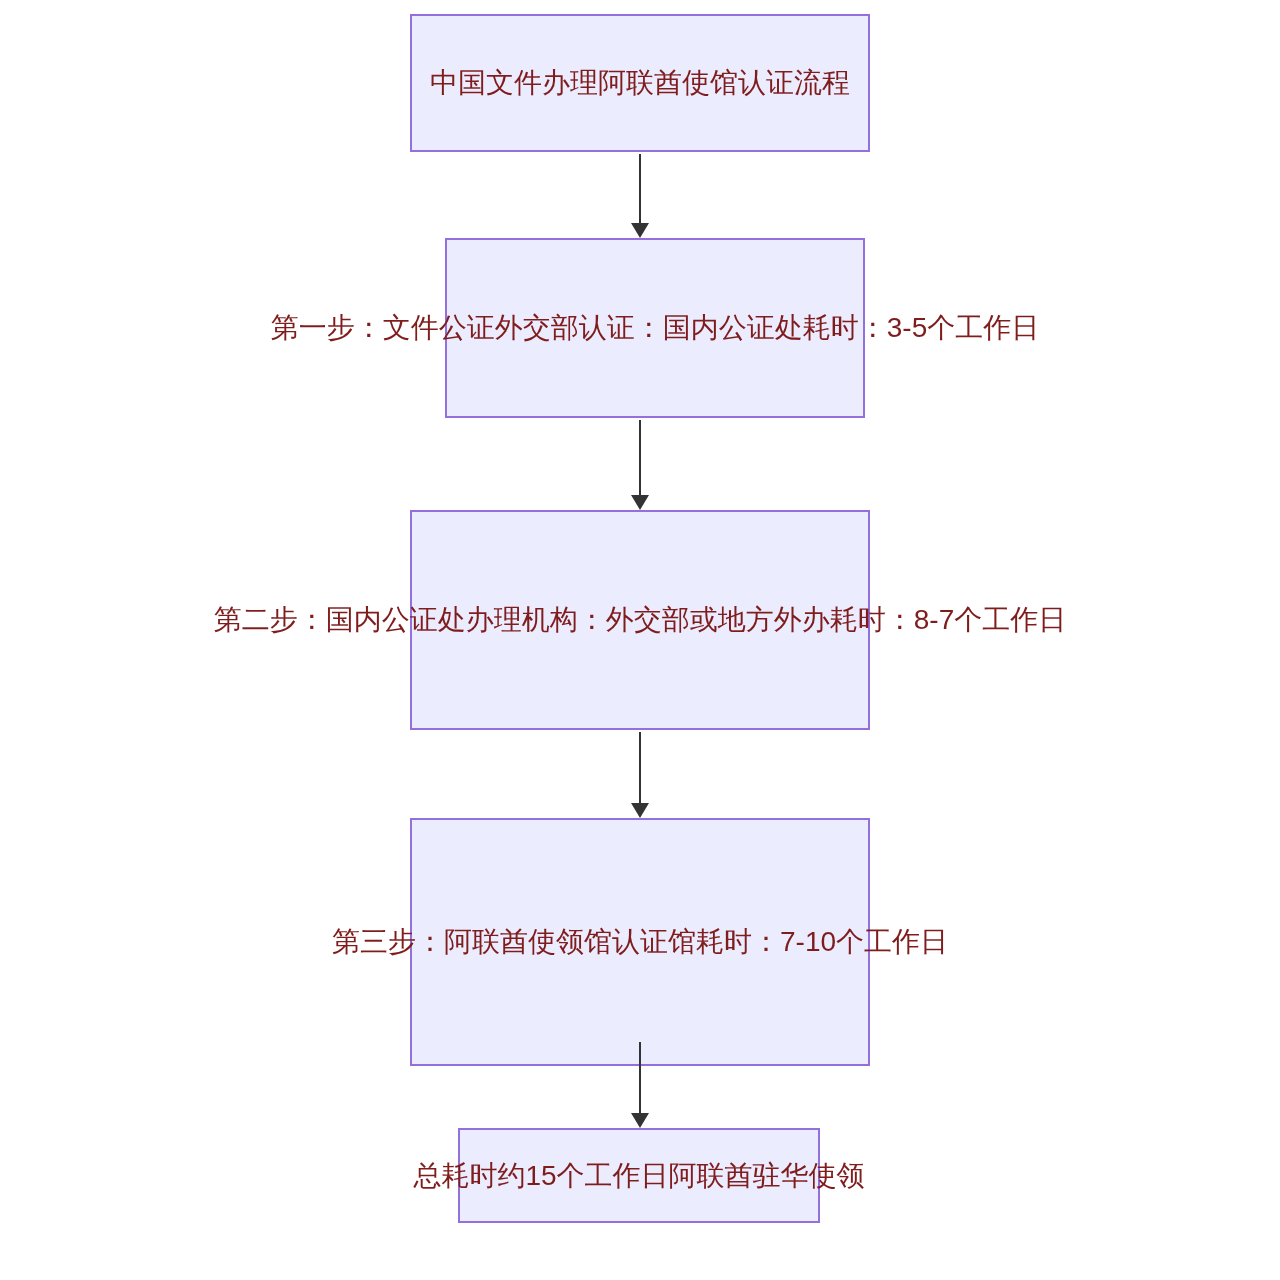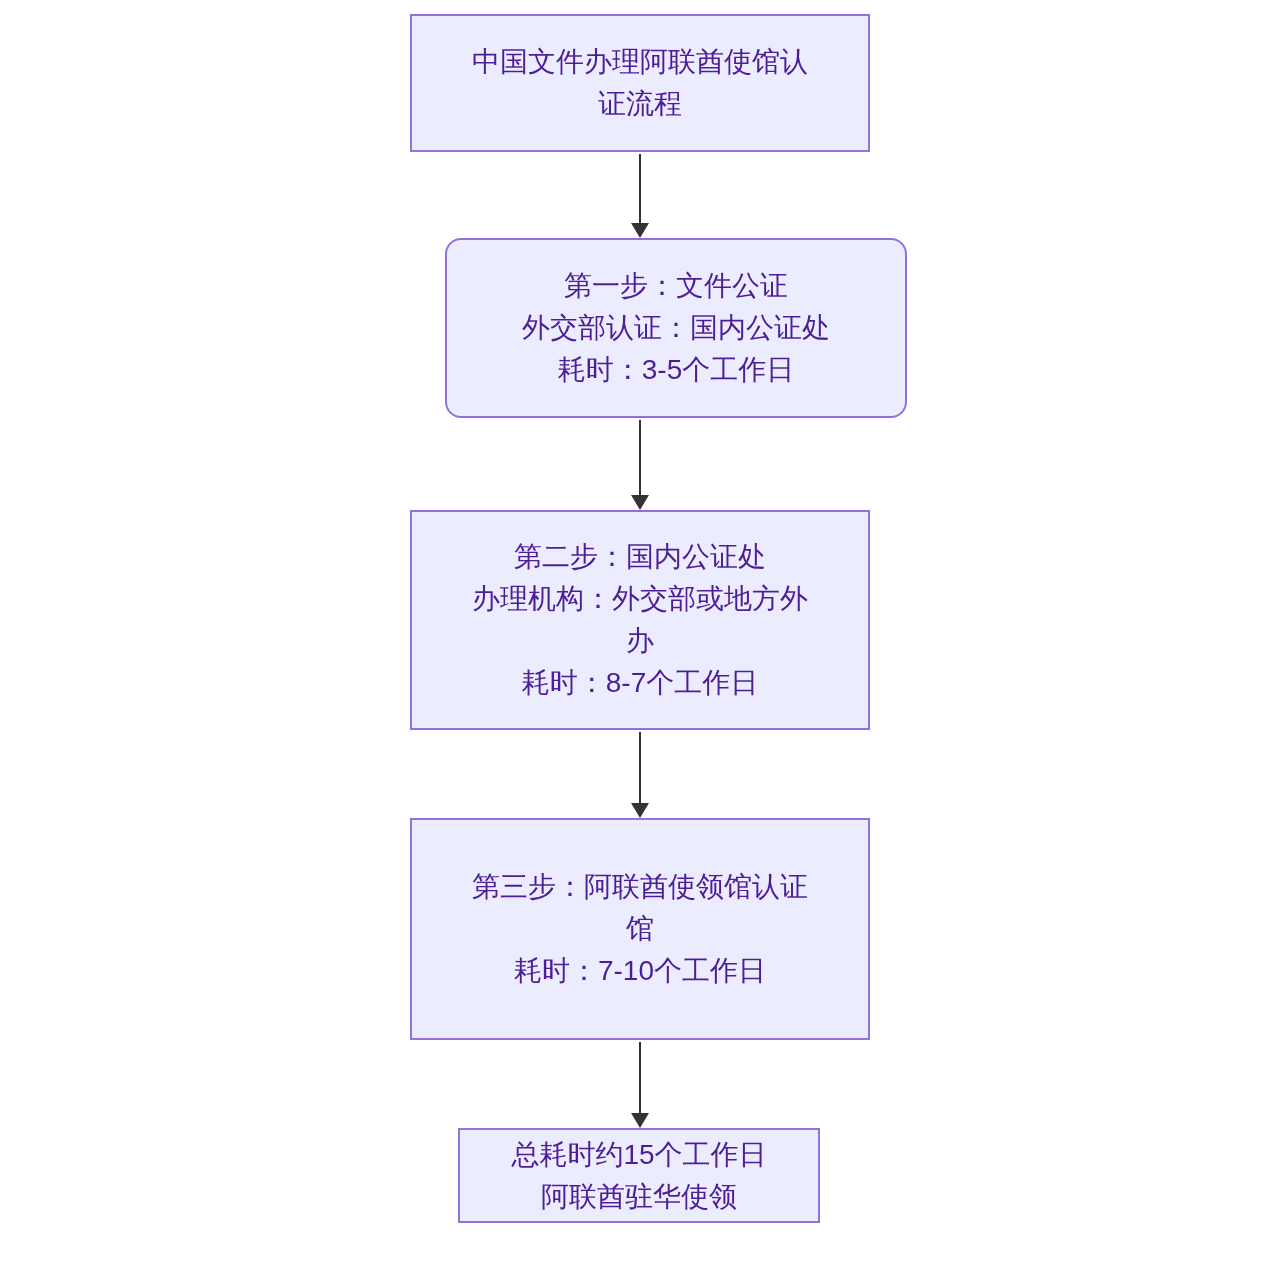--- a/index.html
+++ b/index.html
@@ -13,36 +13,36 @@
     width: 1280px;
     height: 1280px;
     background: #ffffff;
     overflow: hidden;
   }
   .node {
     position: absolute;
     box-sizing: border-box;
     background: #ececff;
     border: 2px solid #9370db;
-    color: #4c1d95;
+    color: #7f1d1d;
     font-size: 28px;
     line-height: 42px;
     display: flex;
-    flex-direction: column;
+    flex-direction: row;
     justify-content: center;
     align-items: center;
     text-align: center;
   }
   .node .line {
     white-space: nowrap;
   }
   .node-start { left: 410px; top: 14px;   width: 460px; height: 138px; }
-  .node-step1 { left: 445px; top: 238px;  width: 462px; height: 180px; border-radius: 16px; }
+  .node-step1 { left: 445px; top: 238px;  width: 420px; height: 180px; }
   .node-step2 { left: 410px; top: 510px;  width: 460px; height: 220px; }
-  .node-step3 { left: 410px; top: 818px;  width: 460px; height: 222px; }
+  .node-step3 { left: 410px; top: 818px;  width: 460px; height: 248px; }
   .node-end   { left: 458px; top: 1128px; width: 362px; height: 95px; }
 
   .arrow {
     position: absolute;
     left: 631px;
     width: 18px;
     display: flex;
     flex-direction: column;
     align-items: center;
   }

